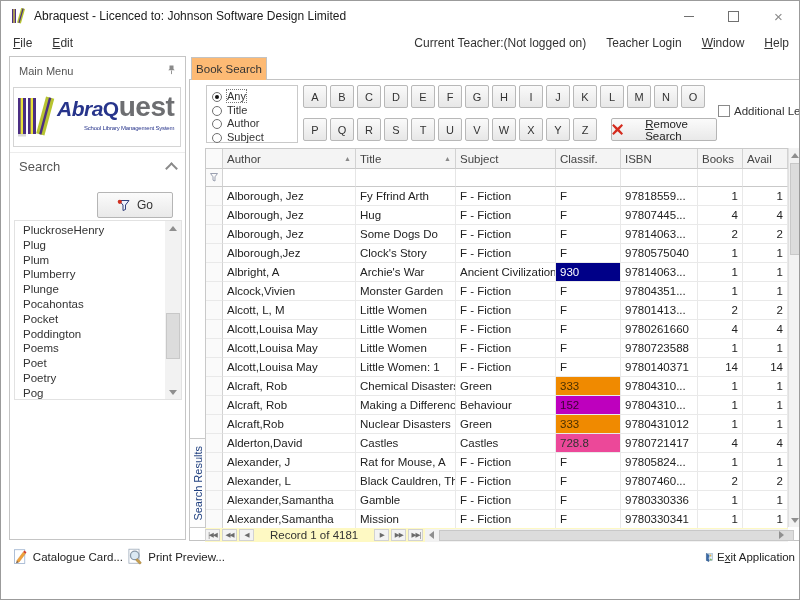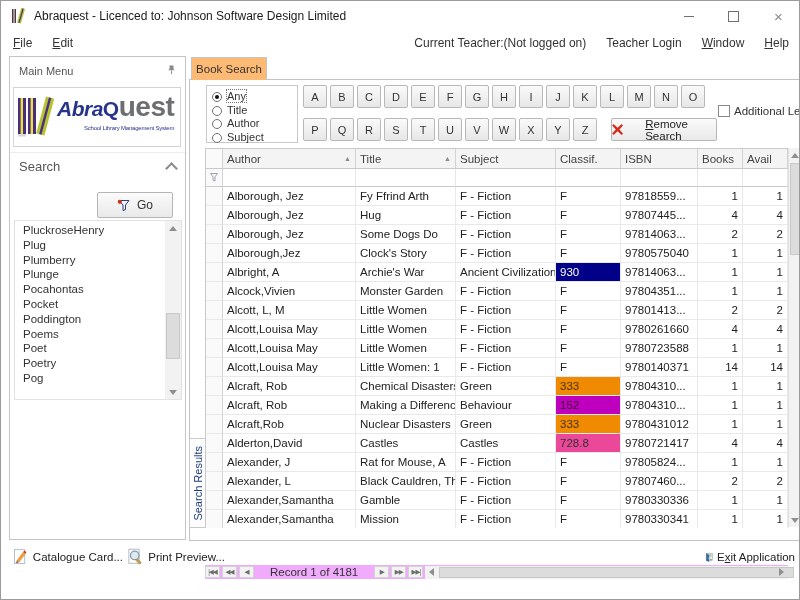--- a/index.html
+++ b/index.html
@@ -94,21 +94,21 @@
            overflow:hidden;white-space:nowrap;}
   .gd-cell.num{justify-content:flex-end;}
   .gd-cell.ind,.gh-cell.ind,.gf-cell.ind{background:#fafafa;border-right:1px solid #d2d2d2;}
   .grid-vscroll{left:787px;top:147px;width:13px;height:379px;z-index:4;border-left:1px solid #e0e0e0;box-sizing:border-box;}
   
   .vtab{position:absolute;left:188px;top:437px;width:17px;height:90px;border:1px solid #c9c9c9;background:#fdfdfd;
         box-sizing:border-box;display:flex;align-items:center;justify-content:center;z-index:3;}
   .vtab span{writing-mode:vertical-rl;transform:rotate(180deg);font-size:11px;color:#1f3f7f;white-space:nowrap;}
   
   .navigator{position:absolute;left:204px;top:527px;width:583px;height:14px;display:flex;align-items:center;
-             gap:2px;z-index:3;background:#f0abfc;margin-top:37px;}
+             gap:2px;z-index:3;background:#fef9c3;}
   .nav-btn{min-width:15px;height:12px;display:flex;align-items:center;justify-content:center;
            background:#f3f3f3;border:1px solid #d2d2d2;box-sizing:border-box;font-size:6.5px;color:#6b6b6b;
            letter-spacing:-1px;padding:0 1px;}
   .nav-text{font-size:11.5px;color:#333;margin:0 14px;white-space:nowrap;}
   .hscroll{position:relative;flex:1;height:13px;background:#f2f2f2;}
   .hscroll .arrow{position:absolute;top:0;width:13px;height:13px;display:flex;align-items:center;justify-content:center;}
   .hscroll .thumb{position:absolute;left:14px;top:1px;height:11px;width:355px;background:#dcdcdc;border:1px solid #c8c8c8;box-sizing:border-box;}
   
   .tool{position:absolute;top:543px;display:flex;flex-direction:row;align-items:center;gap:3px;}
   .tool .lbl{font-size:11.5px;color:#222;white-space:nowrap;}
@@ -192,20 +192,21 @@
       <svg width="13" height="13" viewBox="0 0 13 13">
         <path d="M2 1.5h10L8.5 6v4.5L6 11.5V6z" fill="#eef2ff" stroke="#33407a" stroke-width="1"></path>
         <circle cx="2.8" cy="2.8" r="2.1" fill="#d03020"></circle>
       </svg>
       <span>Go</span>
     </div>
     <div class="listbox">
       <div class="list-inner">
           <div class="list-item">PluckroseHenry</div>
           <div class="list-item">Plug</div>
+          <div class="list-item">Plum</div>
           <div class="list-item">Plumberry</div>
           <div class="list-item">Plunge</div>
           <div class="list-item">Pocahontas</div>
           <div class="list-item">Pocket</div>
           <div class="list-item">Poddington</div>
           <div class="list-item">Poems</div>
           <div class="list-item">Poet</div>
           <div class="list-item">Poetry</div>
           <div class="list-item">Pog</div>
         </div>

